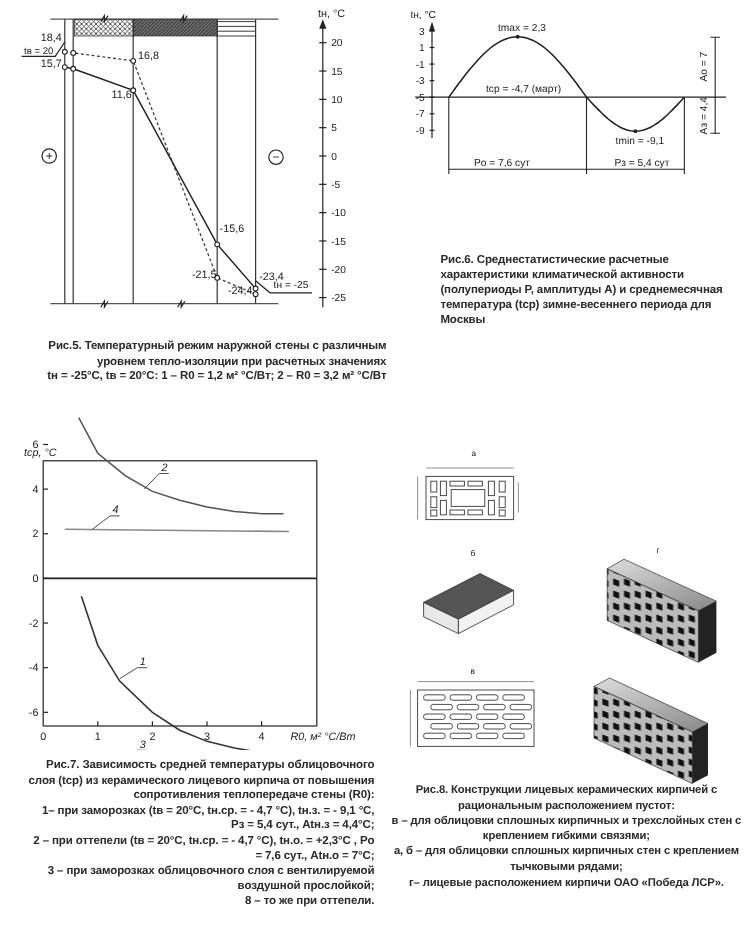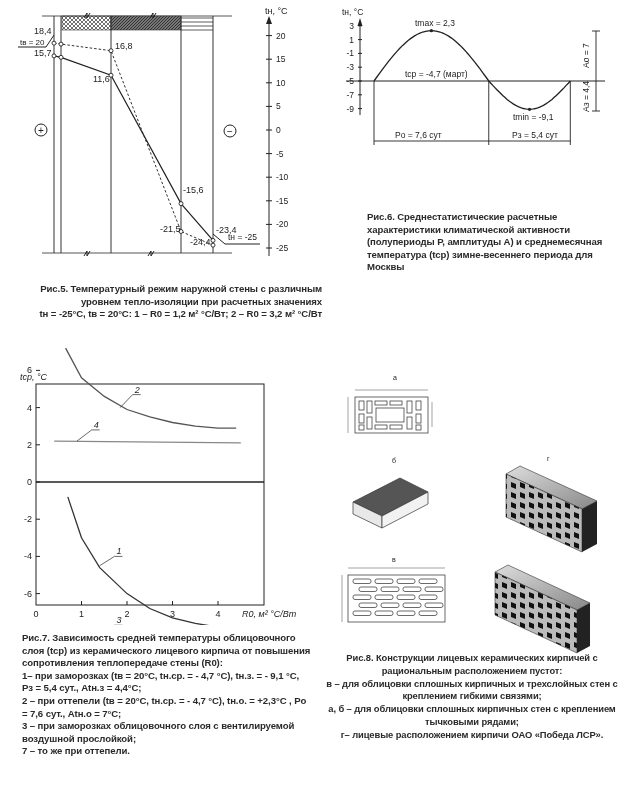--- a/index.html
+++ b/index.html
@@ -205,26 +205,26 @@
       <text x="134.64999999999998" y="57.579999999999984" font-size="9" font-style="italic">2</text>
       <polyline points="76.95,106.07999999999998 91.69999999999999,94.92 99.69999999999999,94.92" fill="none" stroke="#444" stroke-width="0.8"></polyline>
       <text x="93.69999999999999" y="92.92" font-size="9" font-style="italic">4</text>
       <polyline points="99.69999999999999,230.7 114.45,221.4 122.45,221.4" fill="none" stroke="#444" stroke-width="0.8"></polyline>
       <text x="116.45" y="219.4" font-size="9" font-style="italic">1</text>
       <polyline points="99.69999999999999,299.52 114.45,290.22 122.45,290.22" fill="none" stroke="#444" stroke-width="0.8"></polyline>
       <text x="116.45" y="288.22" font-size="9" font-style="italic">3</text>
     </g>
 </svg>
 
-<div class="cap" style="left:22px;top:632px;width:290px;">
+<div class="cap" style="left:22px;top:632px;width:290px;text-align:right;">
   <p>Рис.7. Зависимость средней температуры облицовочного слоя (tср) из керамического лицевого кирпича от повышения сопротивления теплопередаче стены (R0):</p>
   <p>1– при заморозках (tв = 20°C, tн.ср. = - 4,7 °C), tн.з. = - 9,1 °C, Pз = 5,4 сут., Atн.з = 4,4°C;</p>
   <p>2 – при оттепели (tв = 20°C, tн.ср. = - 4,7 °C), tн.о. = +2,3°C , Pо = 7,6 сут., Atн.о = 7°C;</p>
   <p>3 – при заморозках облицовочного слоя с вентилируемой воздушной прослойкой;</p>
-  <p>7 – то же при оттепели.</p>
+  <p>8 – то же при оттепели.</p>
 </div>
 
 <svg class="abs" style="left:320px;top:370px" width="307" height="290" viewBox="0 0 307 290">
   <defs>
     <pattern id="holes" width="9" height="10" patternUnits="userSpaceOnUse">
       <rect width="9" height="10" fill="#bbb"></rect>
       <path d="M2 2 L7 4 L7 9 L2 7Z" fill="#111"></path>
     </pattern>
     <linearGradient id="topgrad" x1="0" y1="0" x2="1" y2="1">
       <stop offset="0" stop-color="#ddd"></stop>

